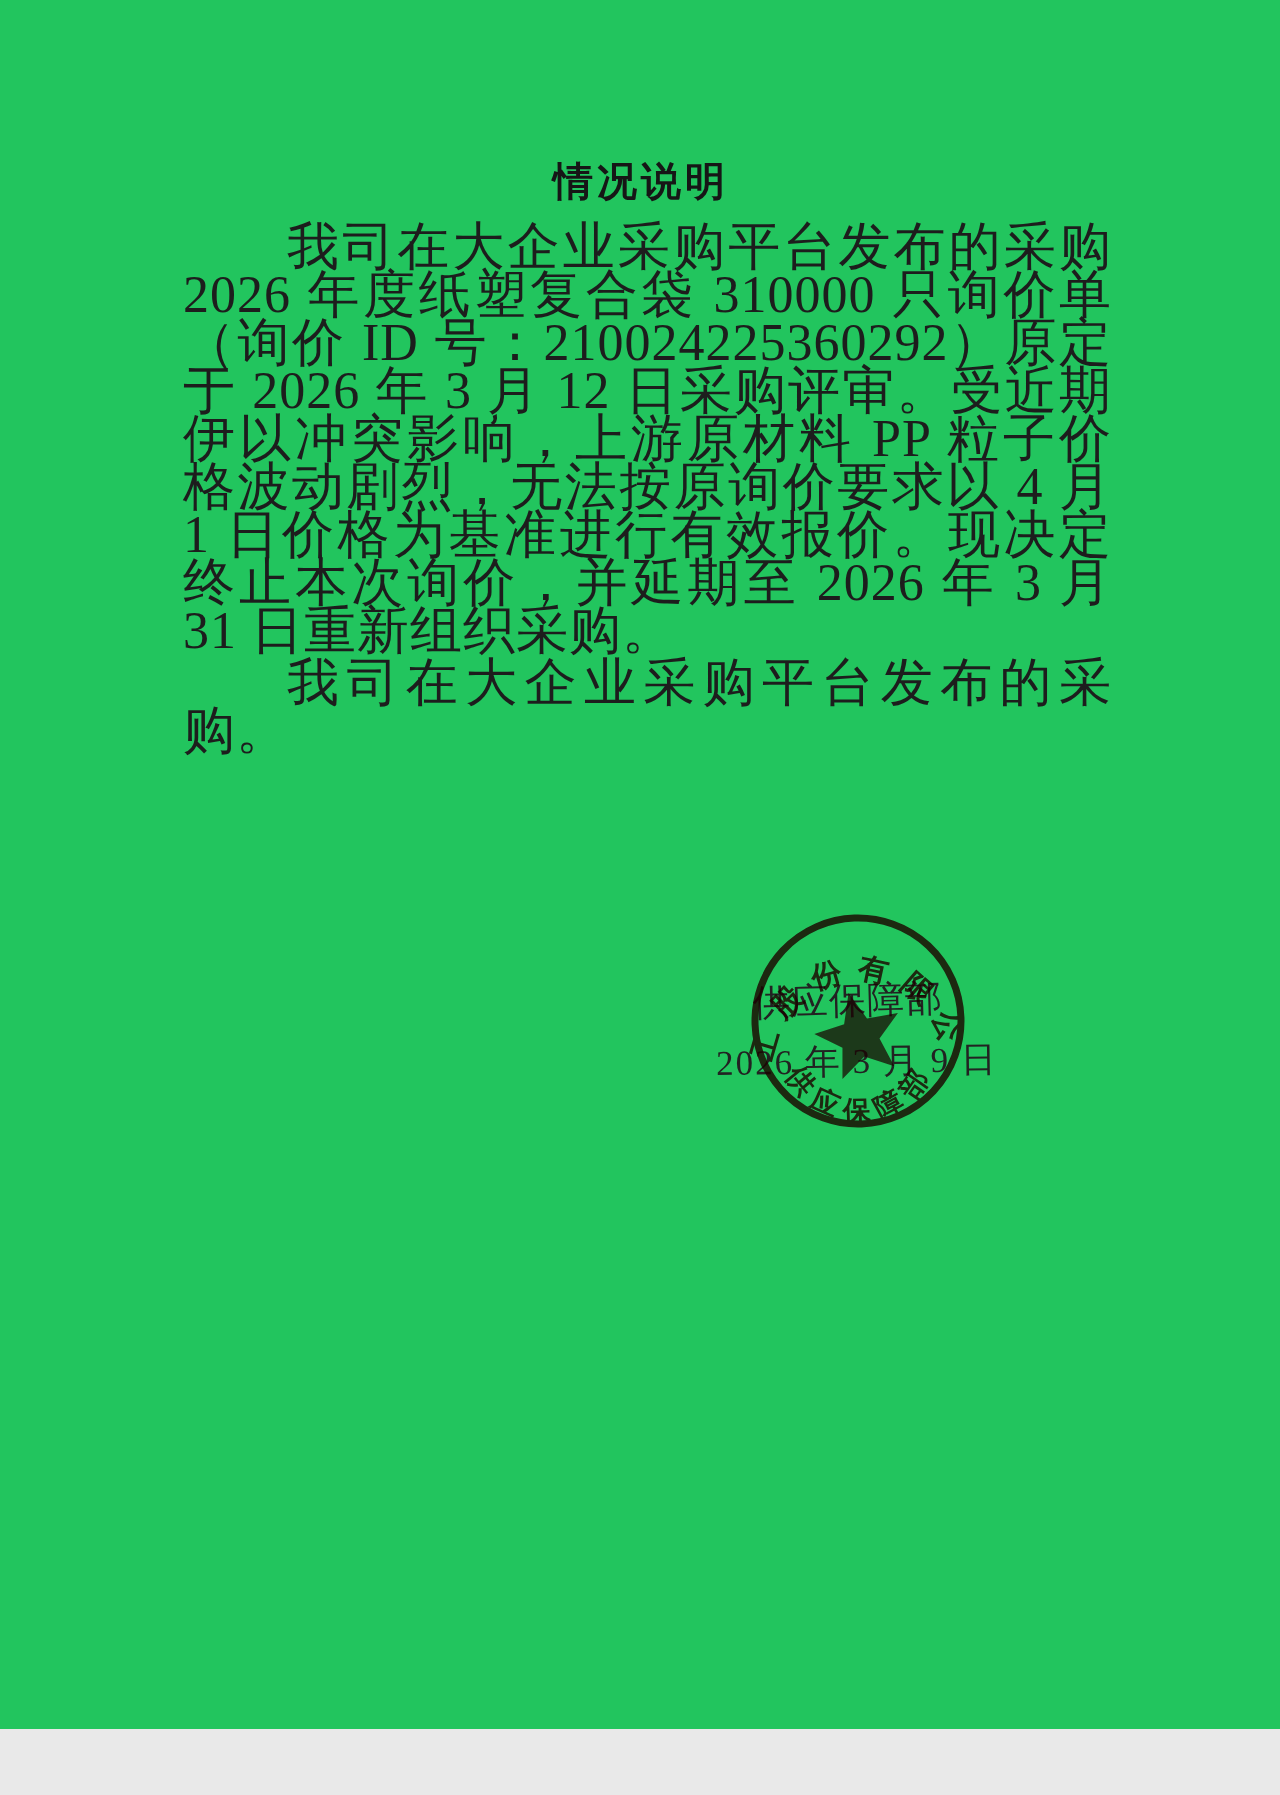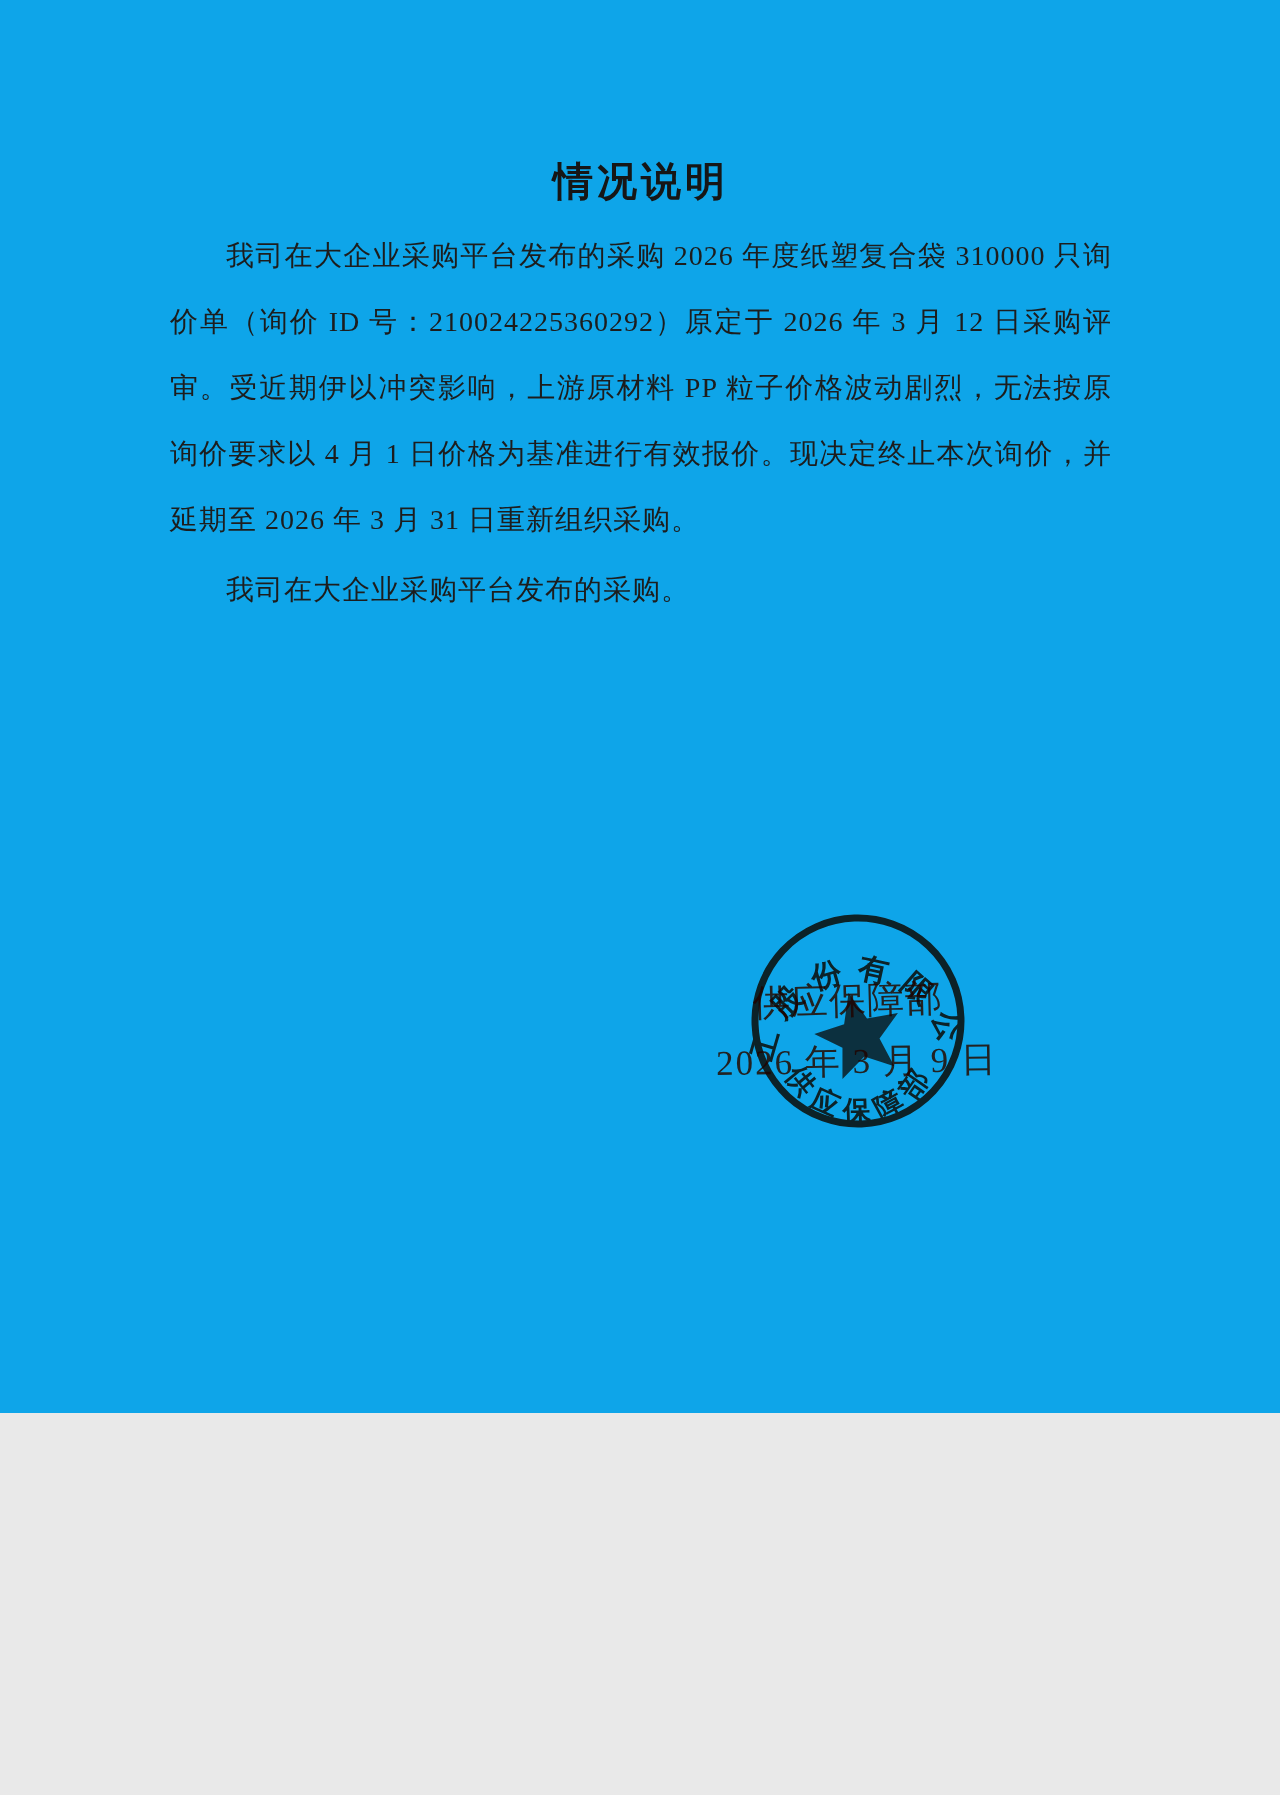--- a/index.html
+++ b/index.html
@@ -1,40 +1,40 @@
 <!DOCTYPE html>
 <html><head>
 <meta charset="utf-8">
 <style>
   html,body{margin:0;padding:0;background:#e9e9e9;}
   .page{
     position:relative;
-    width:1280px;height:1413px;
-    background:#0ea5e9;
+    width:1280px;height:1729px;
+    background:#22c55e;
     overflow:hidden;
     font-family:"Liberation Serif","DejaVu Serif",serif;
   }
   .doc{
     position:absolute;
     left:170px;top:158px;width:942px;
     color:#1d1d1d;
   }
   .doc h1{
     margin:0;
     font-size:40px;
     line-height:48px;
     font-weight:bold;
     text-align:center;
     letter-spacing:4px;
     color:#161616;
   }
   .doc p{
-    margin:17px 0 0 0;
-    font-size:28px;
-    line-height:66px;
+    margin:17px 0 0 13px;
+    font-size:52px;
+    line-height:48px;
     text-align:justify;
     text-indent:2em;
     letter-spacing:1px;
     color:#1d1d1d;
   }
   .doc p + p{ margin-top:4px; }
 
   
   .sig-dept{
     position:absolute;

